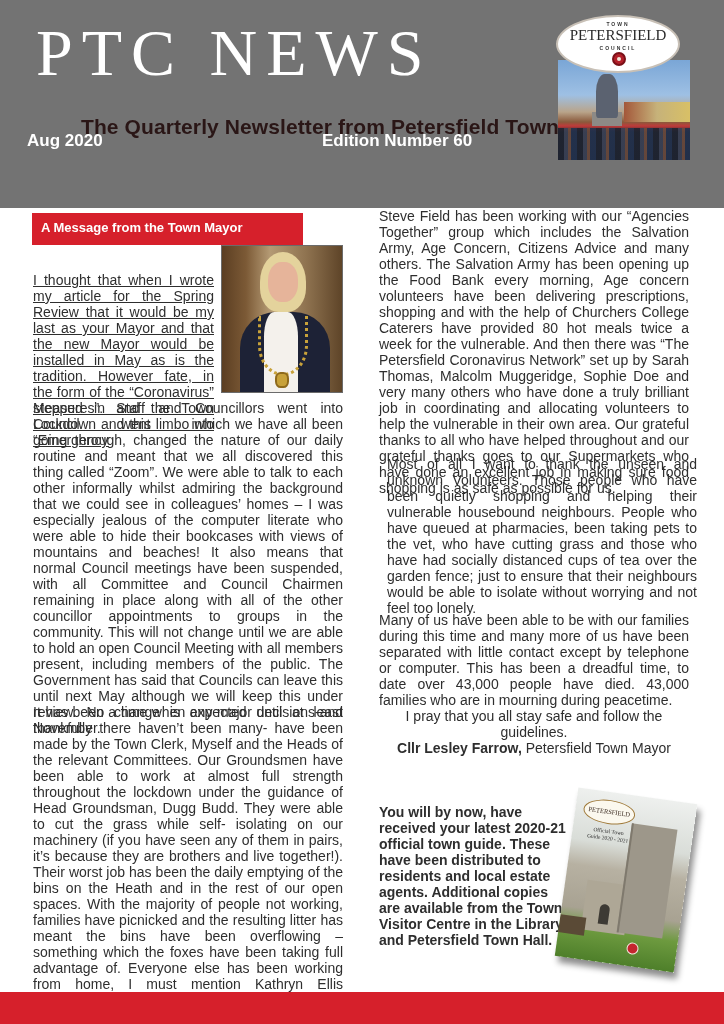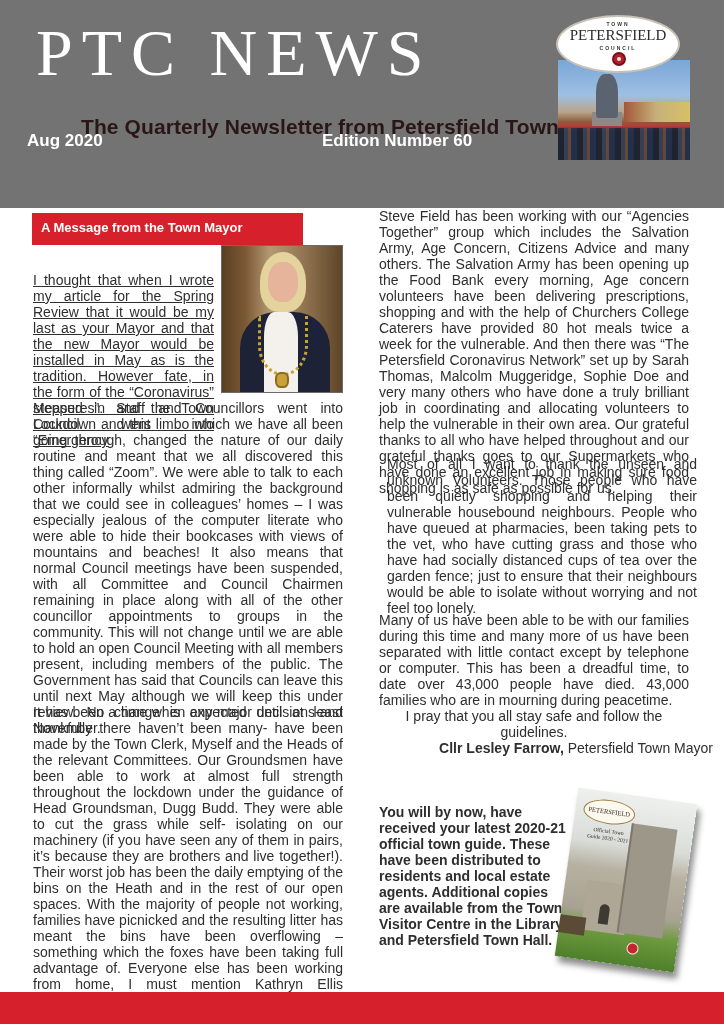--- a/index.html
+++ b/index.html
@@ -38,21 +38,21 @@
   .mp-badge { position: absolute; left: 53px; top: 126px; width: 14px; height: 16px; border-radius: 40%; background: #c8a23a; border: 2px solid #8e6a1c; }
 
   .col-text { position: absolute; font-size: 14px; line-height: 16px; color: #2e2e2e; text-align: justify; }
   .p-intro { left: 33px; top: 272px; width: 181px; text-decoration: underline; }
   .p-intro-rest { left: 33px; top: 400px; width: 310px; }
   .p-two { left: 33px; top: 672px; width: 310px; margin-top: 32px; }
   .r1 { left: 379px; top: 208px; width: 310px; }
   .r2 { left: 379px; top: 456px; width: 310px; margin-left: 8px; }
   .r3 { left: 379px; top: 612px; width: 310px; }
   .r4 { left: 379px; top: 708px; width: 310px; text-align: center; }
-  .r5 { left: 379px; top: 740px; width: 310px; text-align: right; margin-left: 24px; }
+  .r5 { left: 379px; top: 740px; width: 310px; text-align: center; }
   .r6 { left: 379px; top: 804px; width: 190px; text-align: left; font-weight: bold; }
   .sig-name { font-weight: bold; }
 
   .guide-cover { position: absolute; left: 566px; top: 795px; width: 120px; height: 170px; transform: rotate(8deg); box-shadow: 4px 6px 6px rgba(0,0,0,0.45); overflow: hidden;
     background: linear-gradient(180deg, #eef0ee 0%, #d9ddd8 30%, #b7b1a2 45%, #a8a292 70%, #6d9a3f 82%, #4e7f2a 100%); }
   .gc-tower { position: absolute; left: 58px; top: 28px; width: 46px; height: 110px; background: #9d978a; border-left: 2px solid #7f796d; }
   .gc-nave { position: absolute; left: 22px; top: 90px; width: 44px; height: 50px; background: #aea796; }
   .gc-door { position: absolute; left: 38px; top: 112px; width: 10px; height: 20px; background: #3d3a34; border-radius: 5px 5px 0 0; }
   .gc-oval { position: absolute; left: 8px; top: 8px; width: 52px; height: 24px; border-radius: 50%; background: #fbf8ee; border: 1px solid #a07a3a; font-family: "Liberation Serif", "DejaVu Serif", serif; font-size: 6.5px; text-align: center; padding-top: 7px; color: #3a2a20; }
   .gc-label { position: absolute; left: 14px; top: 36px; width: 44px; font-family: "Liberation Serif", "DejaVu Serif", serif; font-size: 5.5px; line-height: 7px; text-align: center; color: #2a2a2a; }

